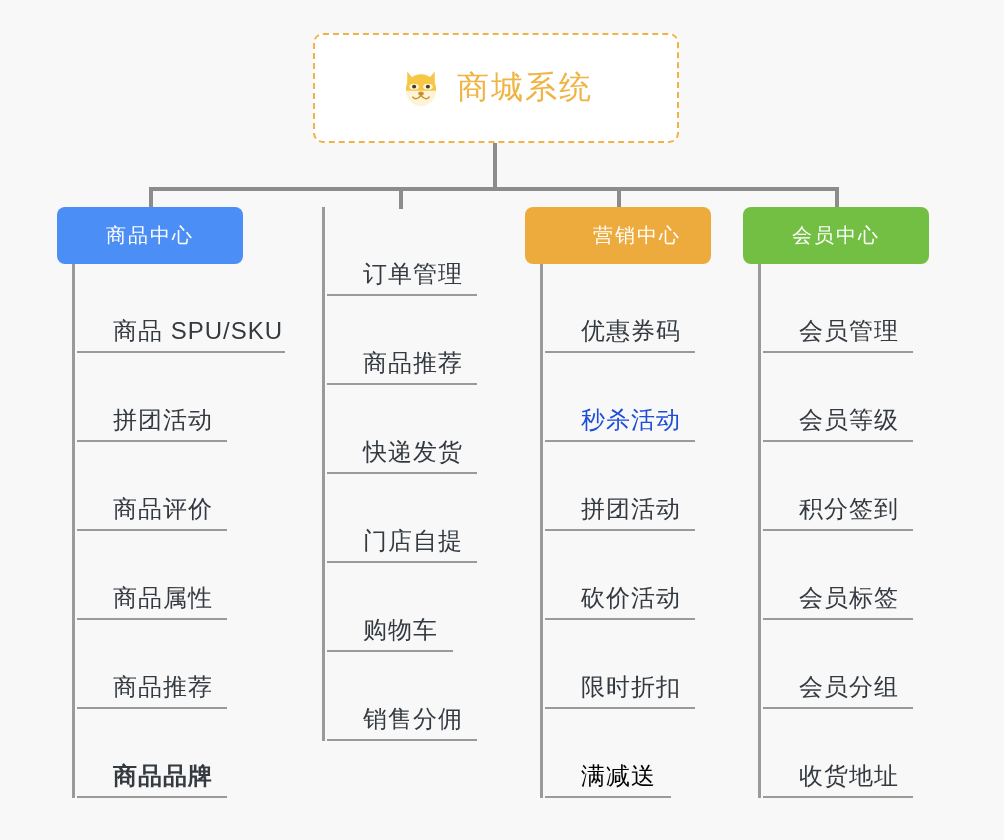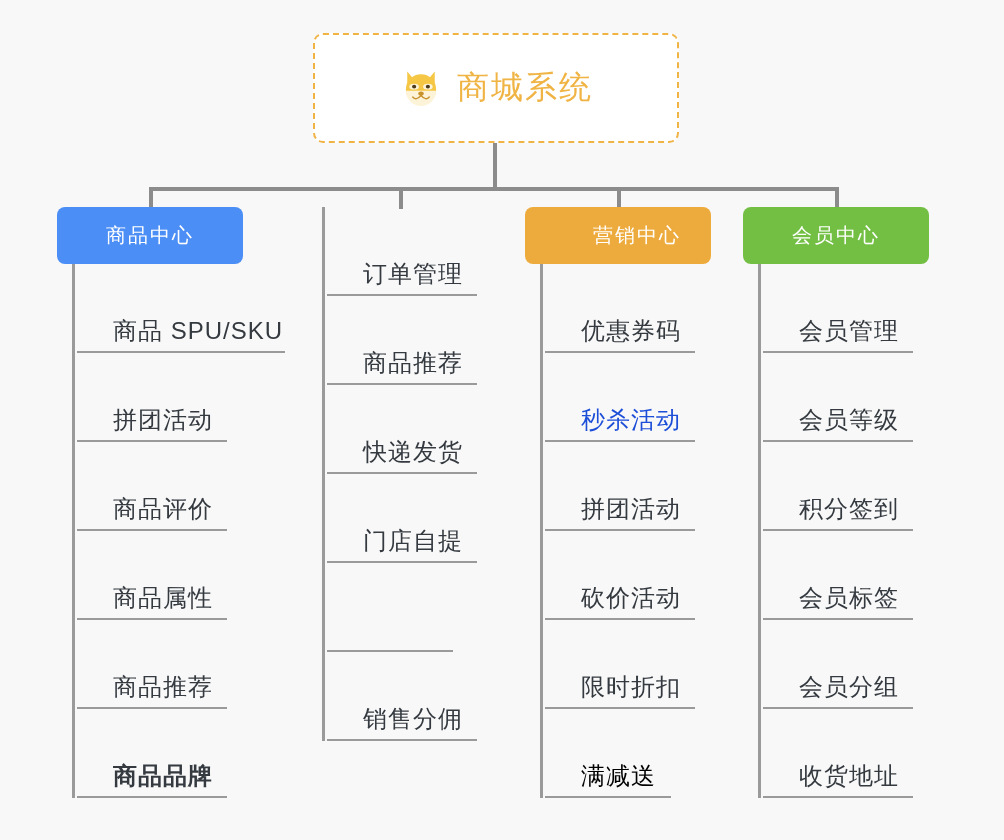--- a/index.html
+++ b/index.html
@@ -207,20 +207,21 @@
         </div>
       <div class="leaf-item">
           <span class="leaf-label" style="color: rgb(52, 58, 64); margin-top: 18px;">快递发货</span>
           <span class="leaf-underline" style="width: 150px; background: rgb(154, 154, 154);"></span>
         </div>
       <div class="leaf-item">
           <span class="leaf-label" style="color: rgb(52, 58, 64);">门店自提</span>
           <span class="leaf-underline" style="width: 150px; background: rgb(154, 154, 154);"></span>
         </div>
       <div class="leaf-item">
+          <span class="leaf-label" style="color: rgb(52, 58, 64);">购物车</span>
           <span class="leaf-underline" style="width: 126px; background: rgb(154, 154, 154);"></span>
         </div>
       <div class="leaf-item">
           <span class="leaf-label" style="color: rgb(52, 58, 64);">销售分佣</span>
           <span class="leaf-underline" style="width: 150px; background: rgb(154, 154, 154);"></span>
         </div>
     </div>
   </div>
 
   <div class="column c2">

